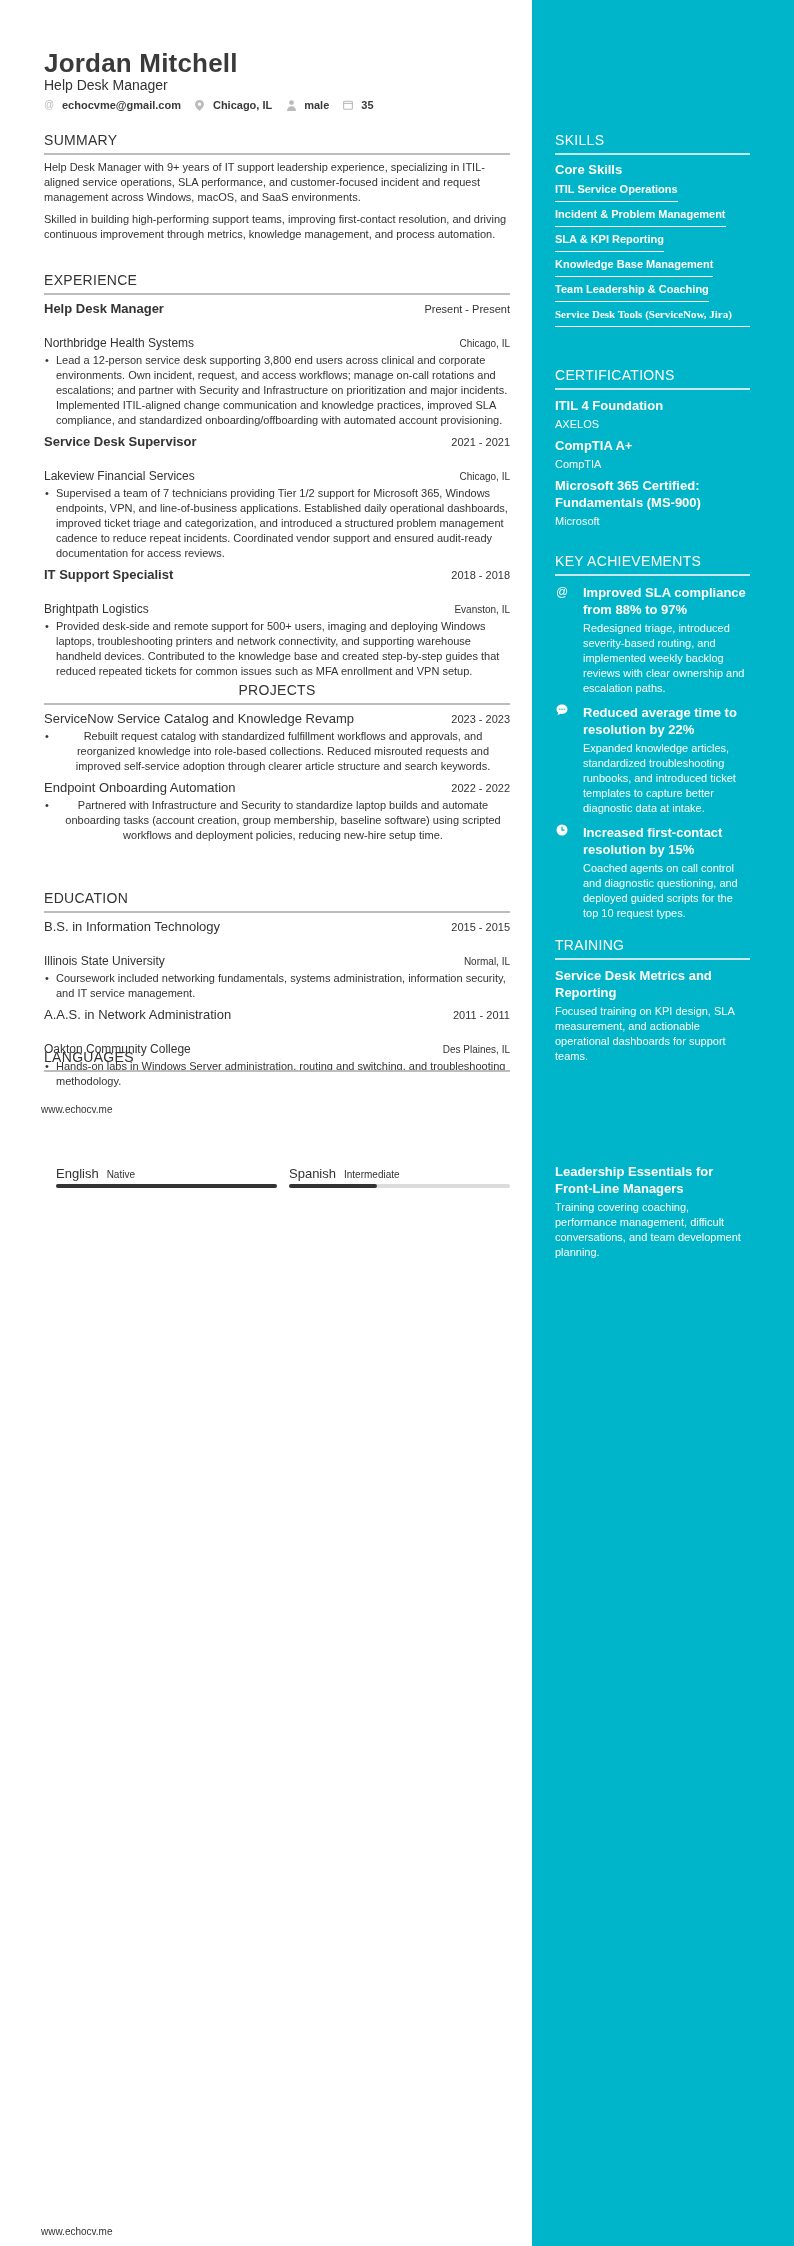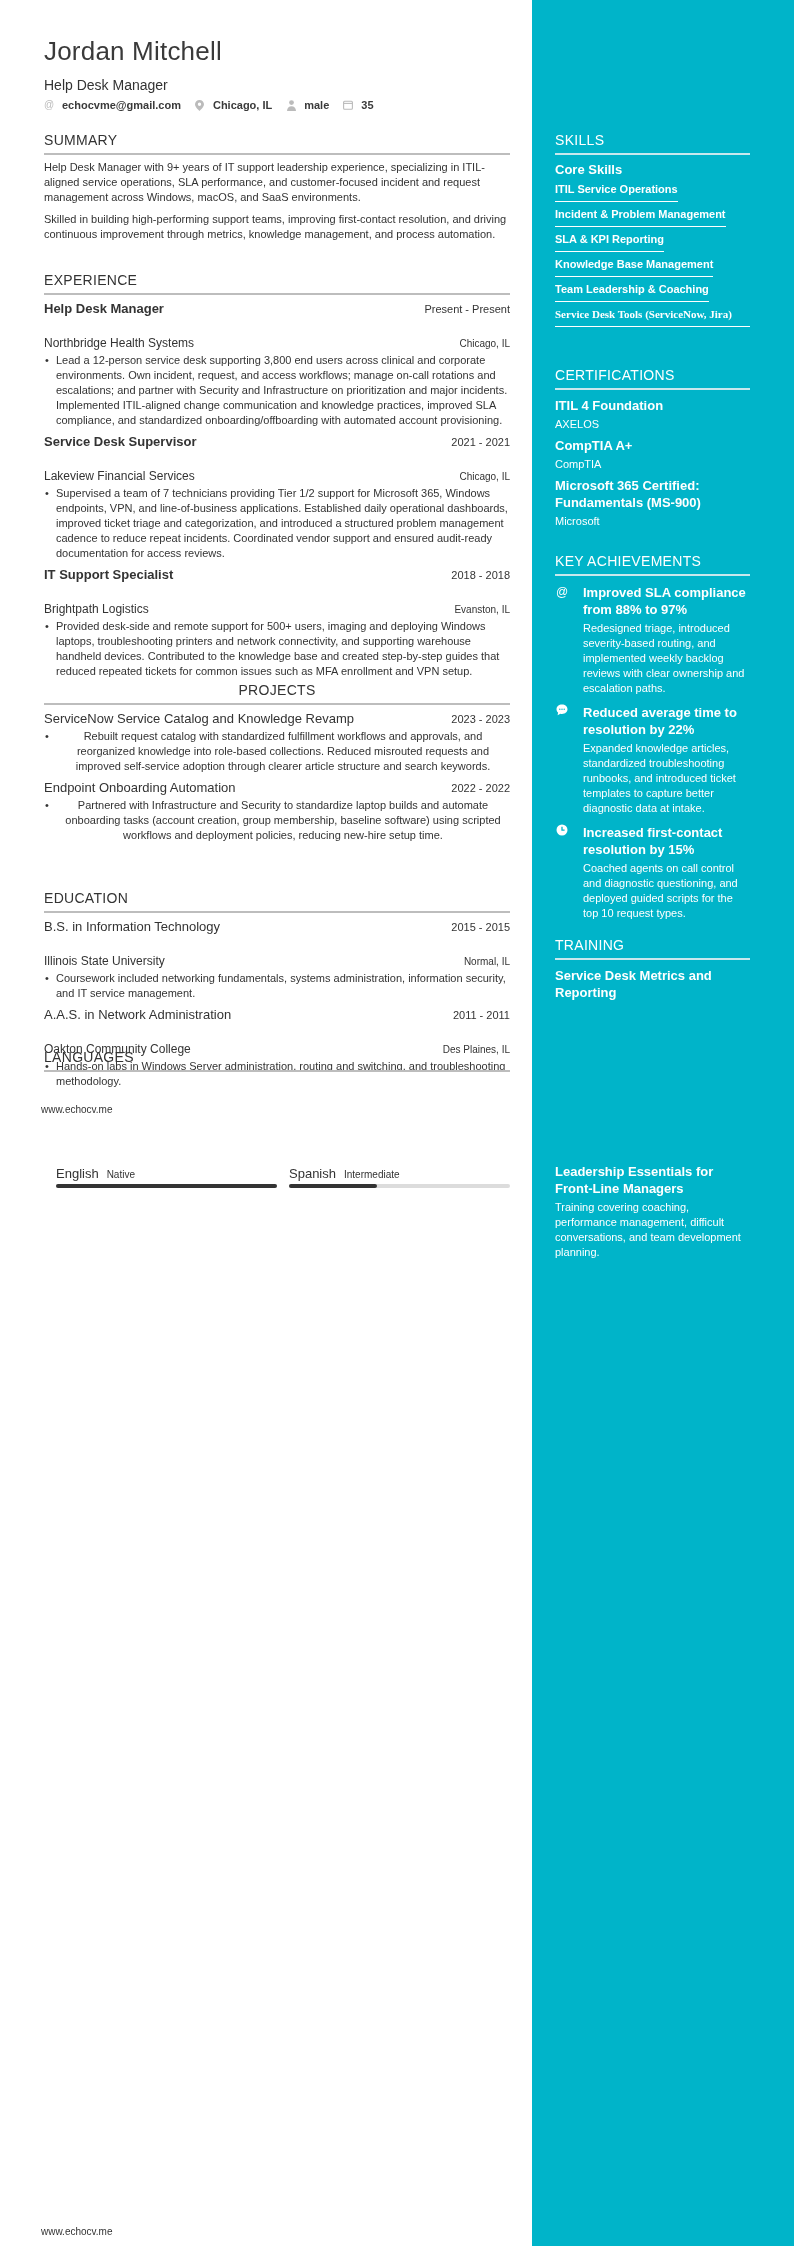--- a/index.html
+++ b/index.html
@@ -2,21 +2,21 @@
 <html><head>
   <meta charset="utf-8">
   <style>
     * { box-sizing: border-box; margin: 0; padding: 0; }
     html, body { width: 794px; height: 2246px; background: #ffffff; }
     body { position: relative; font-family: "Liberation Sans", sans-serif; color: #333; overflow: hidden; }
     .sidebar-bg { position: absolute; left: 532px; top: 0; width: 262px; height: 2246px; background: #00b4c9; }
     .main { position: absolute; left: 44px; top: 0; width: 466px; }
     .side { position: absolute; left: 555px; top: 0; width: 195px; color: #fff; }
 
-    .name { position: absolute; top: 36px; left: 0; font-size: 26px; font-weight: normal; color: #3a3a3a; letter-spacing: 0.2px; }
+    .name { position: absolute; top: 48px; left: 0; font-size: 26px; font-weight: bold; color: #3a3a3a; letter-spacing: 0.2px; }
     .headline { position: absolute; top: 77px; left: 0; font-size: 14px; color: #333; }
     .contacts { position: absolute; top: 99px; left: 0; display: flex; align-items: center; font-size: 11px; font-weight: bold; color: #3a3a3a; }
     .contact { display: flex; align-items: center; margin-right: 14px; }
     .cicon { display: inline-block; width: 10px; height: 10px; margin-right: 8px; color: #bbb; font-size: 10px; line-height: 10px; text-align: center; }
 
     .section-title { font-size: 14px; color: #333; letter-spacing: 0.3px; }
     .section-rule { height: 2px; background: #bdbdbd; margin-top: 5px; }
     .sec { position: absolute; left: 0; width: 466px; }
     .para { font-size: 11px; line-height: 15px; color: #333; margin-top: 5px; }
     .para + .para { margin-top: 7px; }
@@ -297,19 +297,20 @@
         <div class="ach-title">Increased first-contact resolution by 15%</div>
         <div class="ach-desc">Coached agents on call control and diagnostic questioning, and deployed guided scripts for the top 10 request types.</div>
       </div>
     </div>
   </div>
 
   <div class="s-sec" style="top:937px;">
     <div class="s-title">TRAINING</div>
     <div class="s-rule"></div>
     <div class="train-title">Service Desk Metrics and Reporting</div>
+    <div class="train-desc">Focused training on KPI design, SLA measurement, and actionable operational dashboards for support teams.</div>
   </div>
 
   <div class="s-sec" style="top:1163px;">
     <div class="train-title" style="margin-top:0;">Leadership Essentials for Front-Line Managers</div>
     <div class="train-desc">Training covering coaching, performance management, difficult conversations, and team development planning.</div>
   </div>
 </div>
 
 </body></html>

